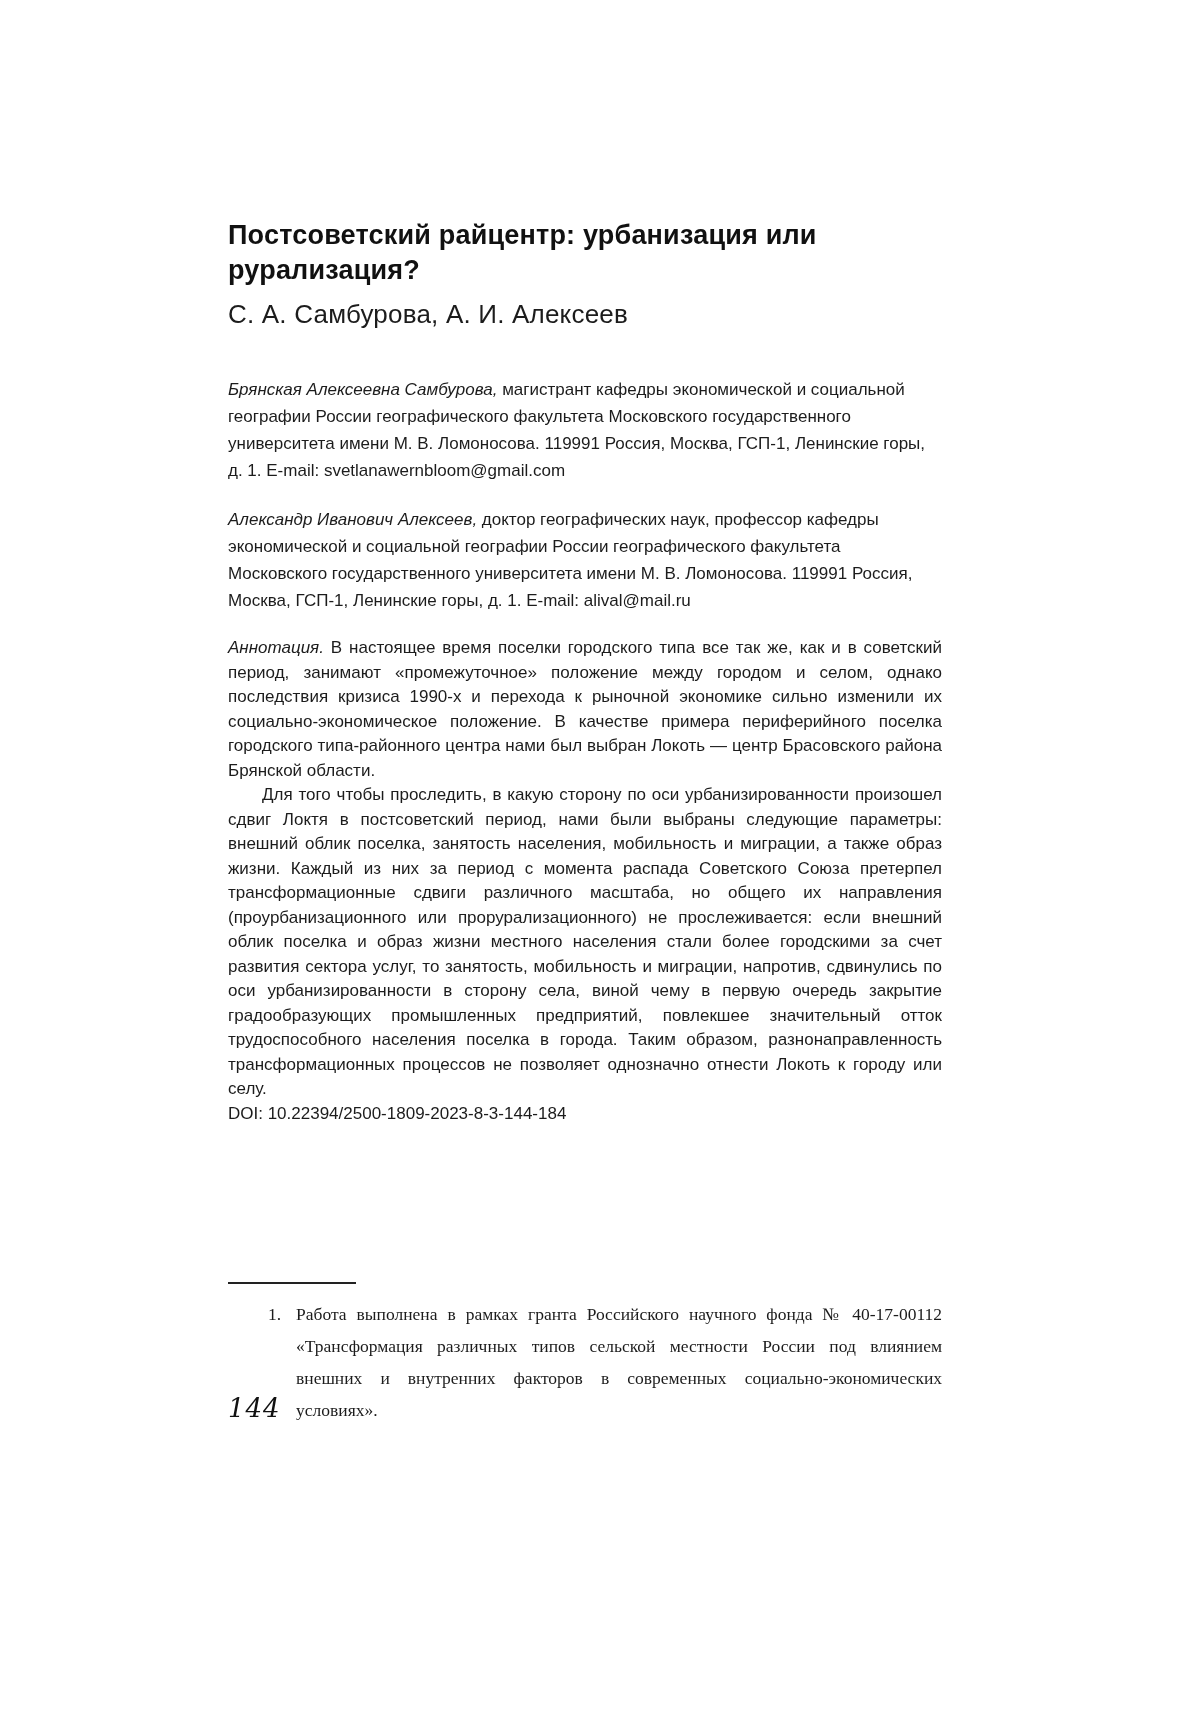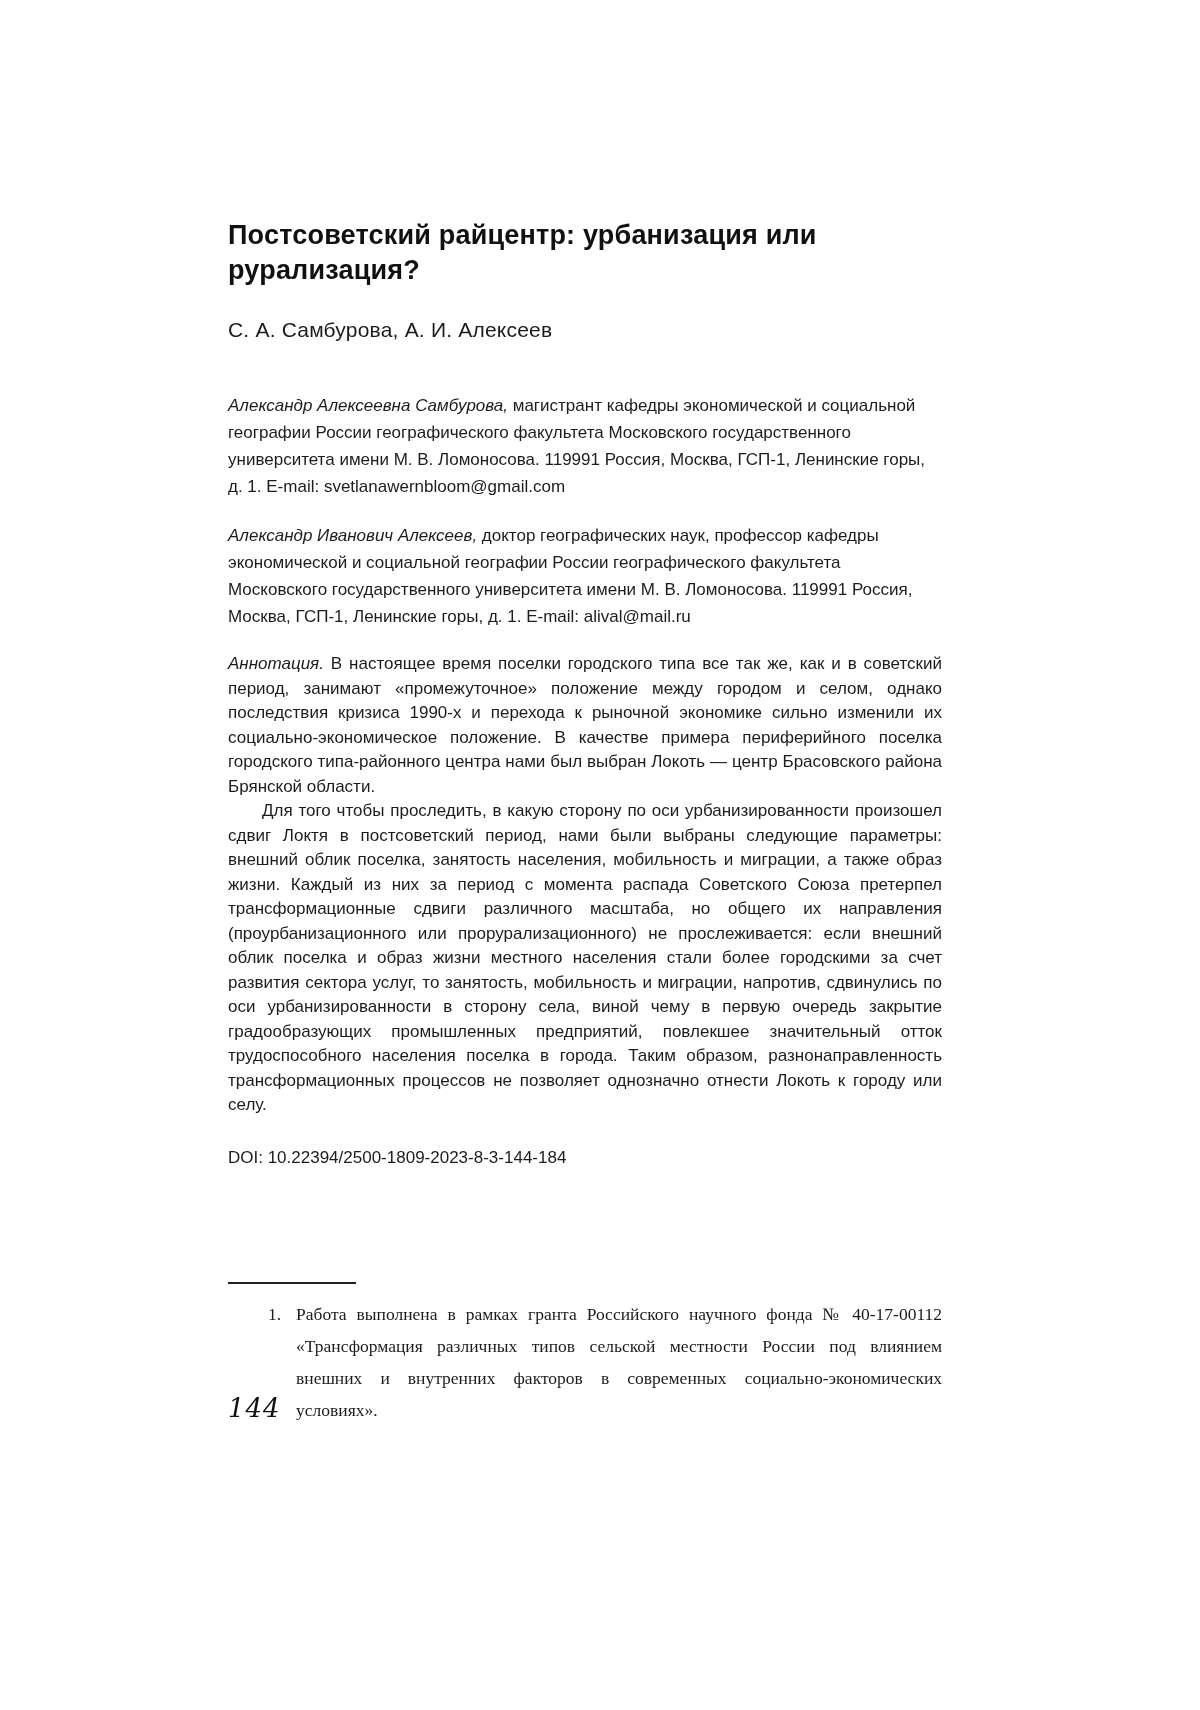--- a/index.html
+++ b/index.html
@@ -32,24 +32,24 @@
     font-weight: 700;
     color: #111;
     margin-top: 9px;
   }
   .subtitle sup {
     font-size: 13px;
     vertical-align: super;
     line-height: 0;
   }
   .authors {
-    font-size: 21px;
+    font-size: 26px;
     line-height: 28px;
     font-weight: 400;
-    margin-top: 28px;
+    margin-top: 12px;
     letter-spacing: 0.2px;
   }
   .affiliations { margin-top: 48px; }
   .affiliation {
     font-size: 17px;
     line-height: 27px;
     margin-bottom: 22px;
     text-align: left;
   }
   .affiliation .lead { font-style: italic; }
@@ -62,21 +62,20 @@
   }
   .abstract .lead { font-style: italic; }
   .abstract .para2 { text-indent: 34px; }
   .keywords {
     margin-top: 26px;
     font-size: 17px;
     line-height: 27px;
   }
   .keywords .lead { font-style: italic; }
   .doi {
-    margin-top: 28px;
     font-size: 17px;
     line-height: 24px;
   }
   .footnote-rule {
     position: absolute;
     left: 228px;
     top: 1282px;
     width: 128px;
     border-top: 2px solid #222;
   }
@@ -116,21 +115,21 @@
 
 <div class="page">
 
   <h1 class="title">Постсоветский райцентр: урбанизация или рурализация?</h1>
 
 
   <div class="authors">С. А. Самбурова, А. И. Алексеев</div>
 
   <div class="affiliations">
 
-    <p class="affiliation"><span class="lead">Александр Алексеевна Самбурова,</span><span> магистрант кафедры экономической и социальной географии России географического факультета Московского государственного университета имени М. В. Ломоносова. 119991 Россия, Москва, ГСП-1, Ленинские горы, д. 1. E-mail: svetlanawernbloom@gmail.com</span></p>
+    <p class="affiliation"><span class="lead">Брянская Алексеевна Самбурова,</span><span> магистрант кафедры экономической и социальной географии России географического факультета Московского государственного университета имени М. В. Ломоносова. 119991 Россия, Москва, ГСП-1, Ленинские горы, д. 1. E-mail: svetlanawernbloom@gmail.com</span></p>
 
     <p class="affiliation"><span class="lead">Александр Иванович Алексеев,</span><span> доктор географических наук, профессор кафедры экономической и социальной географии России географического факультета Московского государственного университета имени М. В. Ломоносова. 119991 Россия, Москва, ГСП-1, Ленинские горы, д. 1. E-mail: alival@mail.ru</span></p>
 
   </div>
 
   <div class="abstract">
 
     <p><span class="lead">Аннотация.</span><span> В настоящее время поселки городского типа все так же, как и в советский период, занимают «промежуточное» положение между городом и селом, однако последствия кризиса 1990-х и перехода к рыночной экономике сильно изменили их социально-экономическое положение. В качестве примера периферийного поселка городского типа-районного центра нами был выбран Локоть — центр Брасовского района Брянской области.</span></p>
 
     <p class="para2">Для того чтобы проследить, в какую сторону по оси урбанизированности произошел сдвиг Локтя в постсоветский период, нами были выбраны следующие параметры: внешний облик поселка, занятость населения, мобильность и миграции, а также образ жизни. Каждый из них за период с момента распада Советского Союза претерпел трансформационные сдвиги различного масштаба, но общего их направления (проурбанизационного или прорурализационного) не прослеживается: если внешний облик поселка и образ жизни местного населения стали более городскими за счет развития сектора услуг, то занятость, мобильность и миграции, напротив, сдвинулись по оси урбанизированности в сторону села, виной чему в первую очередь закрытие градообразующих промышленных предприятий, повлекшее значительный отток трудоспособного населения поселка в города. Таким образом, разнонаправленность трансформационных процессов не позволяет однозначно отнести Локоть к городу или селу.</p>

